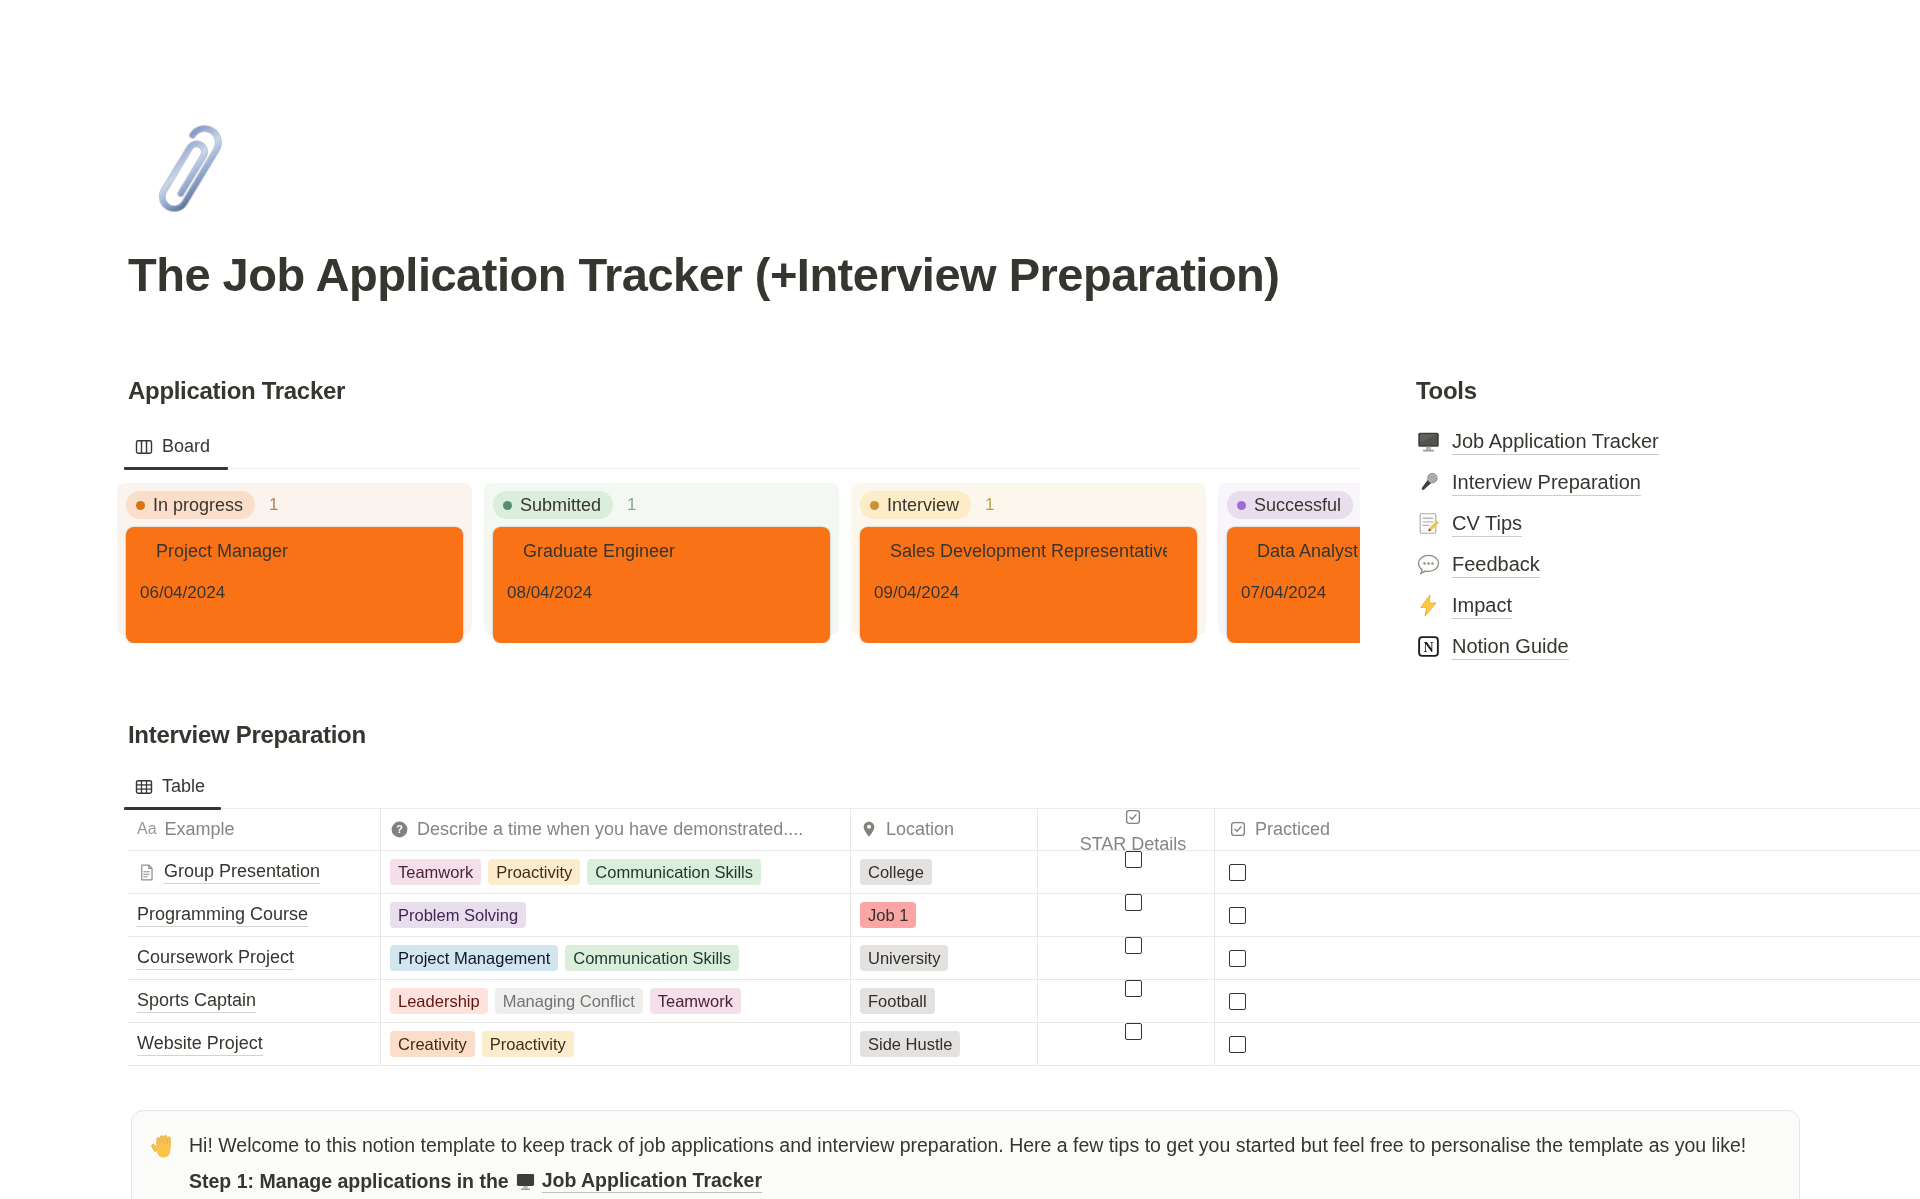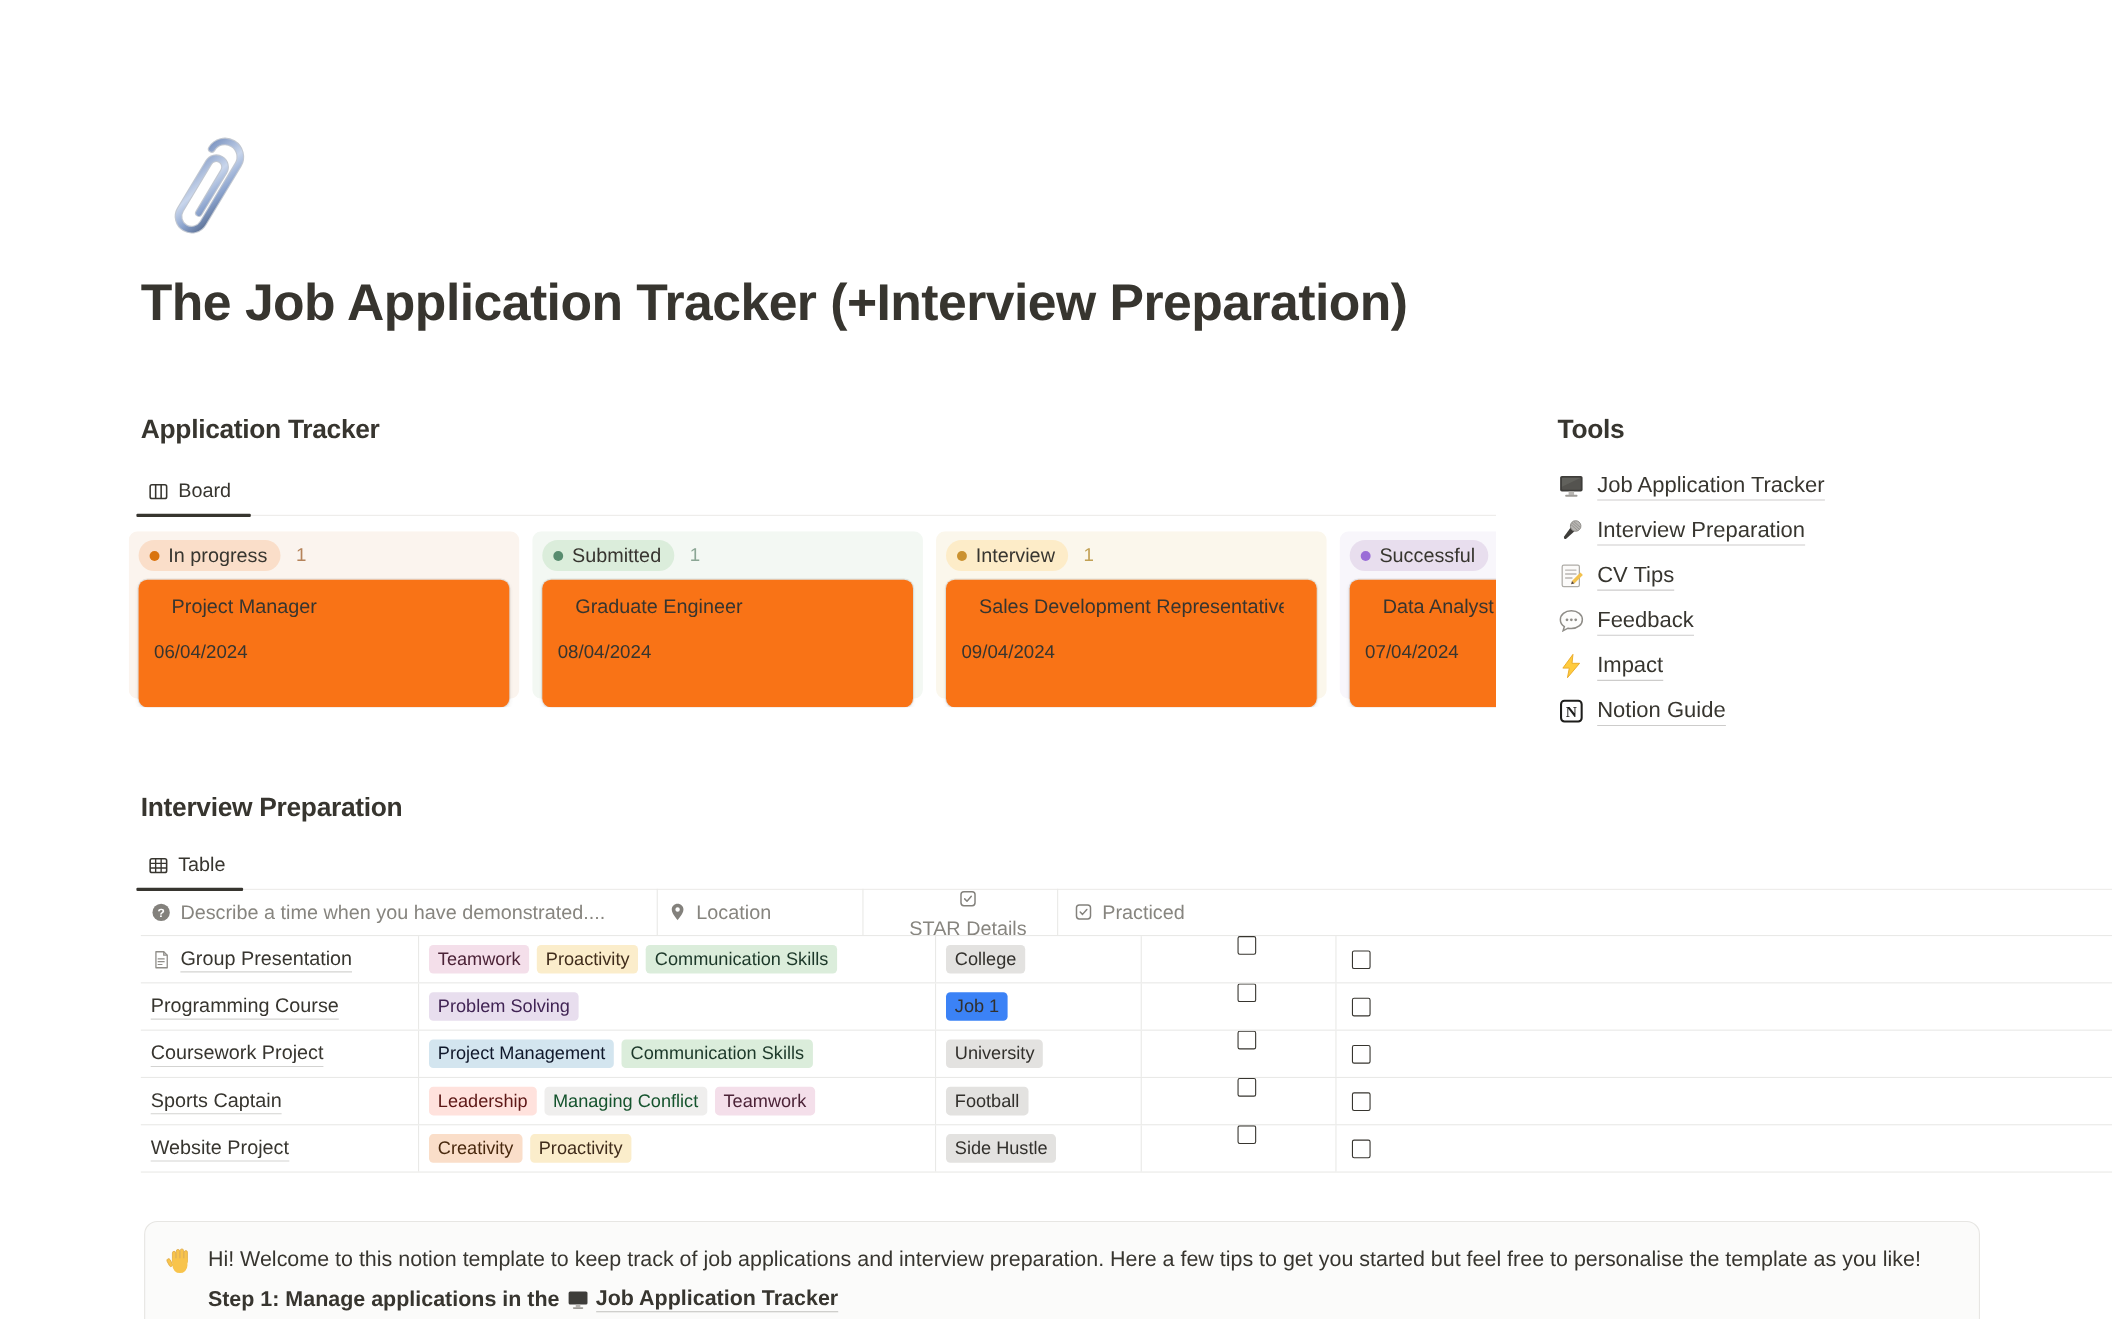--- a/index.html
+++ b/index.html
@@ -242,20 +242,24 @@
             <line x1="3" y1="14.5" x2="21" y2="14.5" stroke="#37352F" stroke-width="1.5"></line>
           </svg>
       </span>
       <span>Table</span>
     </div>
     <div class="tab-underline" style="width:97px;"></div>
   </div>
 
   <div class="tbl">
     <div class="trow thead">
+      <div class="tc c1">
+        <span class="hicon">Aa</span>
+        <span>Example</span>
+      </div>
       <div class="tc c2">
         <span class="hicon">
           <svg width="19" height="19" viewBox="0 0 20 20">
               <circle cx="10" cy="10" r="8.3" fill="#83817C"></circle>
               <text x="10" y="14.2" text-anchor="middle" font-family="Liberation Sans, sans-serif" font-size="11.5" font-weight="bold" fill="#fff">?</text>
             </svg>
         </span>
         <span>Describe a time when you have demonstrated....</span>
       </div>
       <div class="tc c3">
@@ -314,21 +318,21 @@
     </div>
 
     <div class="trow body">
       <div class="tc c1">
         <span class="rowtitle">Programming Course</span>
       </div>
       <div class="tc c2">
         <span class="tag" style="background: rgb(232, 222, 238); color: rgb(65, 36, 84);">Problem Solving</span>
       </div>
       <div class="tc c3">
-        <span class="tag" style="background: #3b82f6; color: rgb(50, 48, 44);">Job 1</span>
+        <span class="tag" style="background: #fca5a5; color: rgb(50, 48, 44);">Job 1</span>
       </div>
       <div class="tc c4">
           <div class="cbx"></div>
         </div>
       <div class="tc c5">
           <div class="cbx"></div>
         </div>
     </div>
 
     <div class="trow body">
@@ -349,21 +353,21 @@
           <div class="cbx"></div>
         </div>
     </div>
 
     <div class="trow body">
       <div class="tc c1">
         <span class="rowtitle">Sports Captain</span>
       </div>
       <div class="tc c2">
         <span class="tag" style="background: rgb(255, 226, 221); color: rgb(93, 23, 21);">Leadership</span>
-        <span class="tag" style="background: rgb(239, 238, 237); color: #14532d;">Managing Conflict</span>
+        <span class="tag" style="background: rgb(239, 238, 237); color: #737373;">Managing Conflict</span>
         <span class="tag" style="background: rgb(244, 223, 234); color: rgb(76, 35, 55);">Teamwork</span>
       </div>
       <div class="tc c3">
         <span class="tag" style="background: rgb(227, 226, 224); color: rgb(50, 48, 44);">Football</span>
       </div>
       <div class="tc c4">
           <div class="cbx"></div>
         </div>
       <div class="tc c5">
           <div class="cbx"></div>

